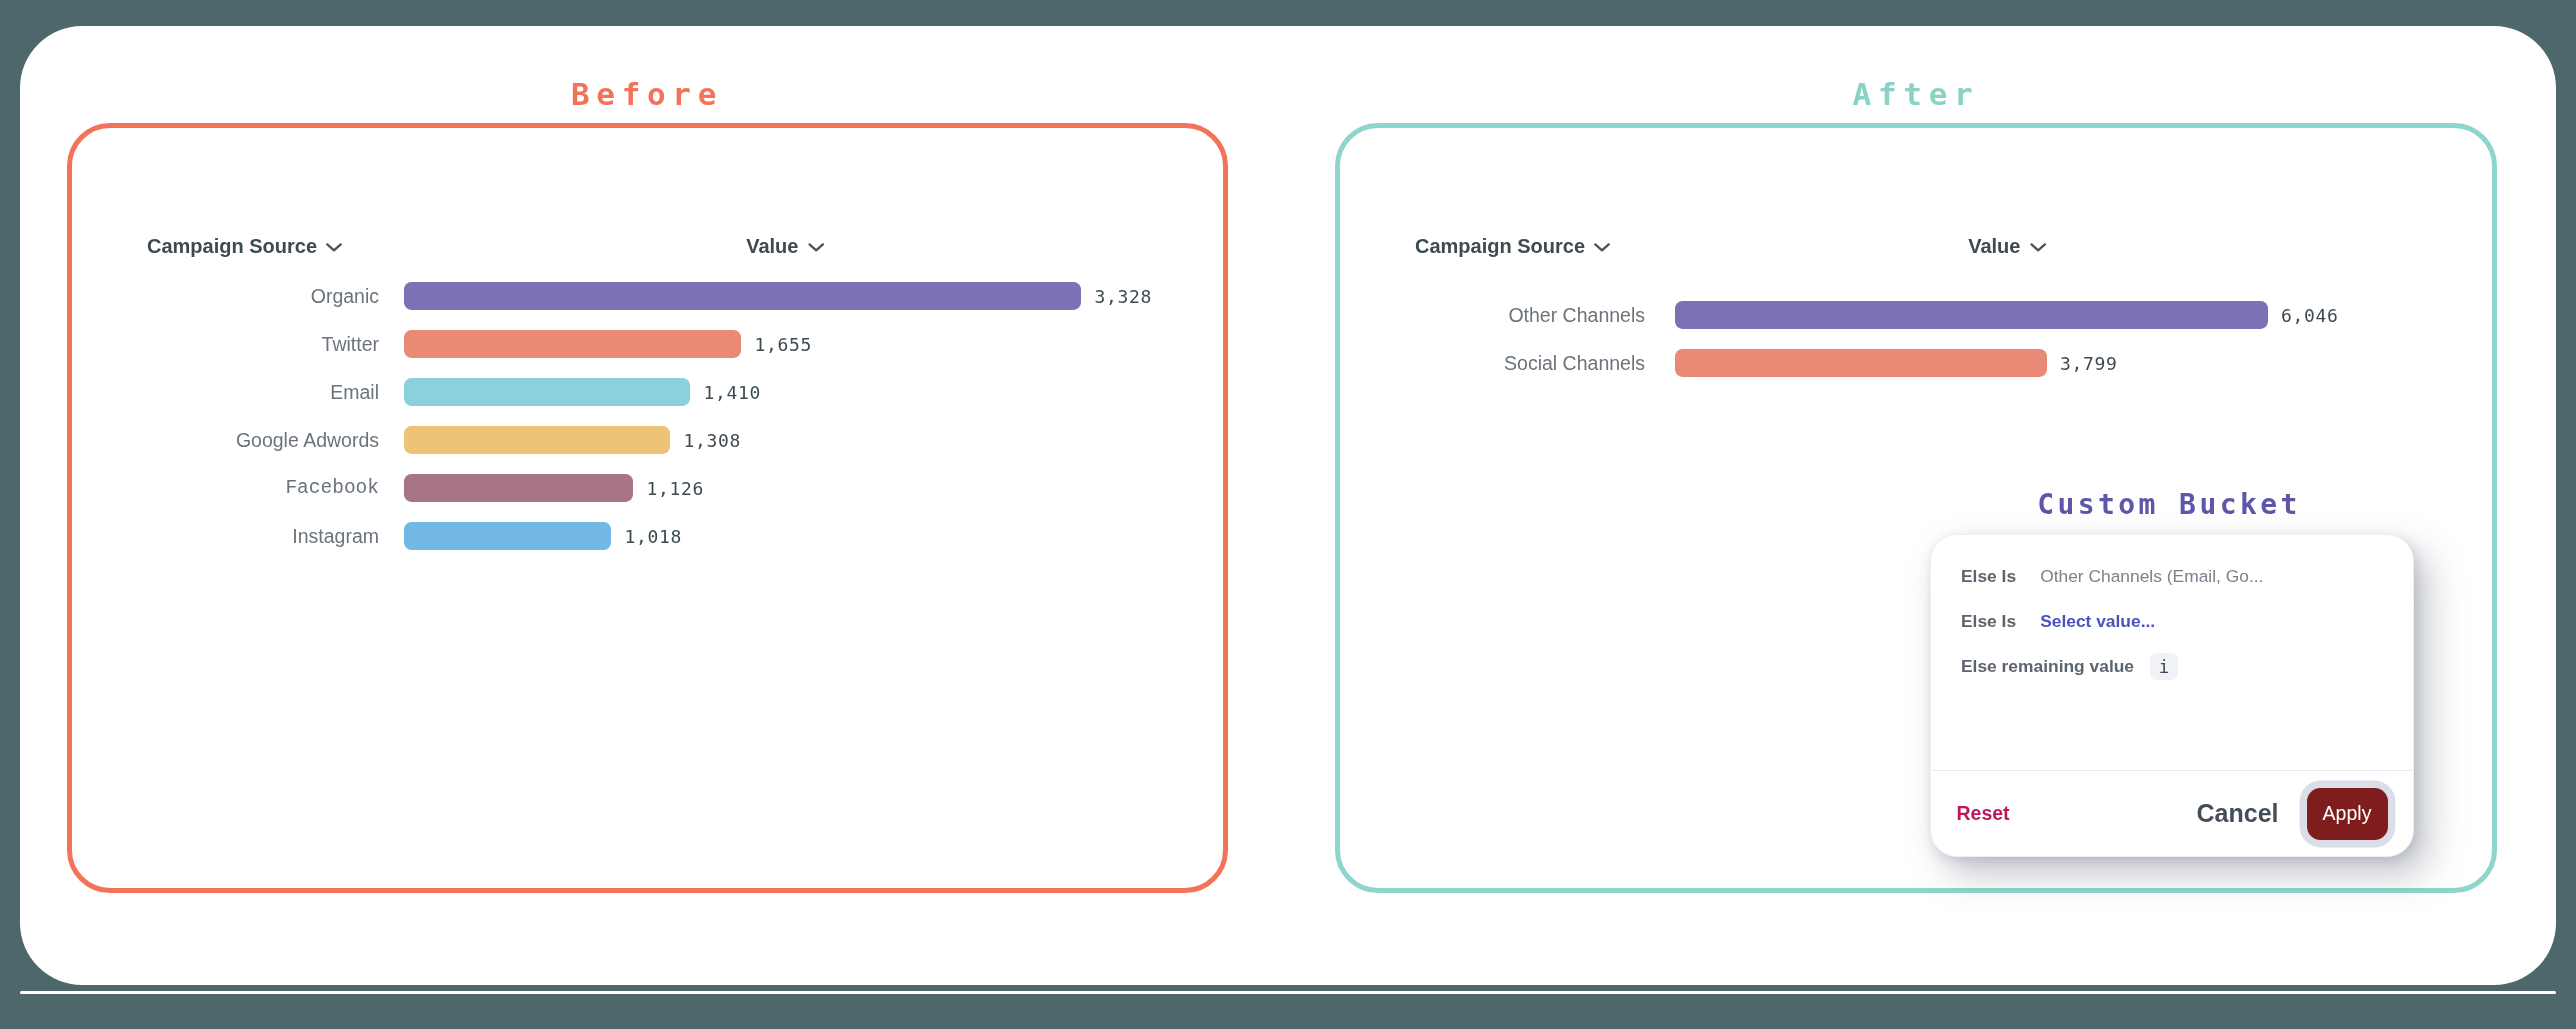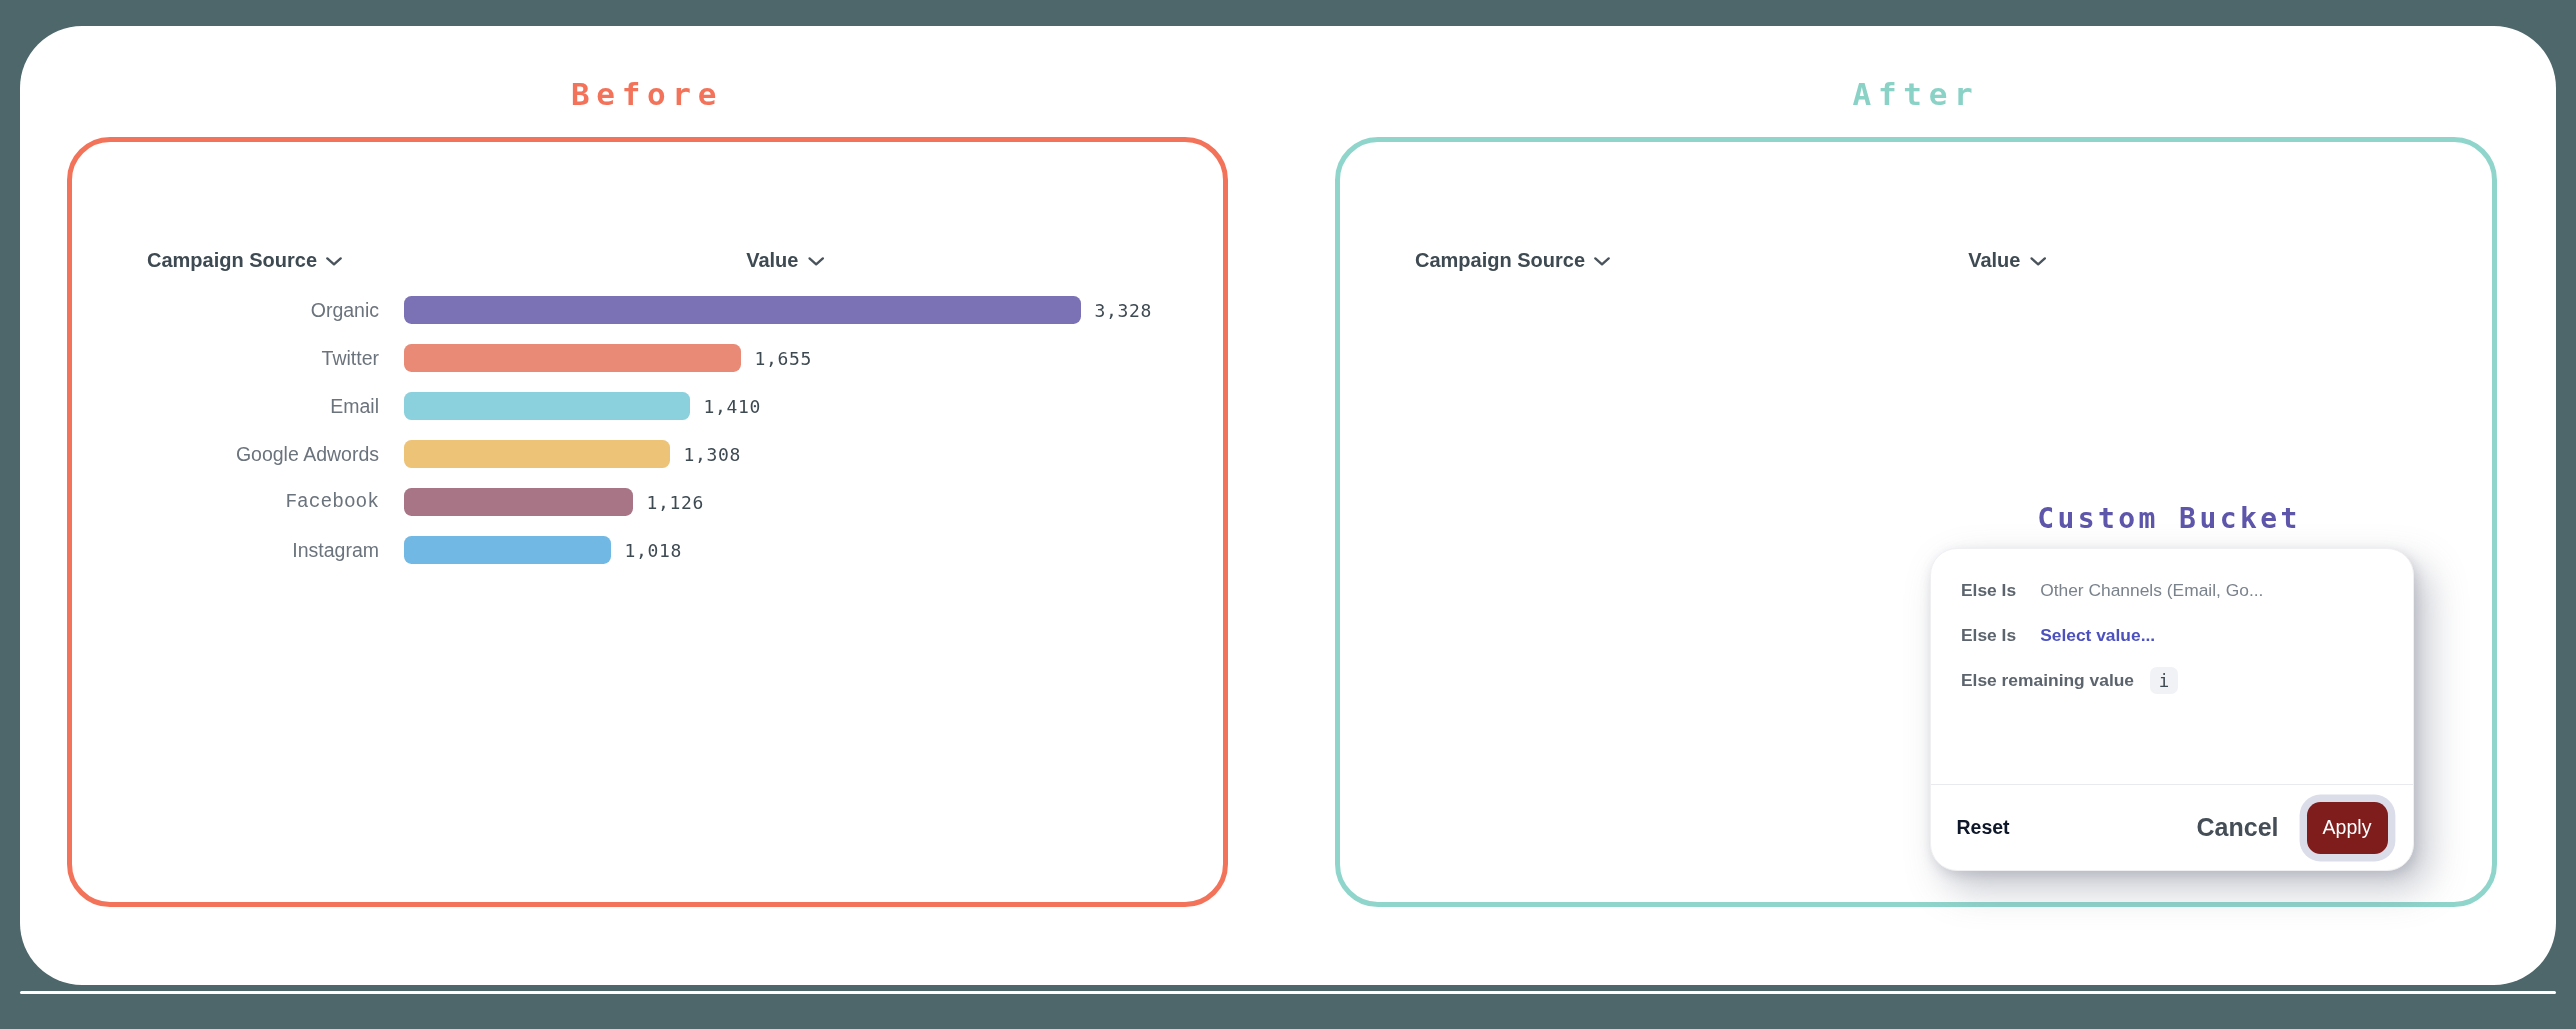--- a/index.html
+++ b/index.html
@@ -16,21 +16,21 @@
     position:absolute;left:20px;top:991px;width:2536px;height:3.4px;
     background:#FFFFFF;border-radius:2px;
   }
   .panel-title{
     position:absolute;top:75px;height:38px;line-height:38px;
     transform:translateX(-50%);
     font-family:"DejaVu Sans Mono", monospace;font-weight:bold;
     font-size:31px;letter-spacing:6.7px;white-space:nowrap;
   }
   .panel{
-    position:absolute;top:137px;height:770px;box-sizing:border-box;
+    position:absolute;top:123px;height:770px;box-sizing:border-box;
     border-radius:43px;background:#FFFFFF;
   }
   .panel.before{left:67px;width:1161px;border:5.4px solid #F3735A;}
   .panel.after{left:1335px;width:1162px;border:5.4px solid #8FD5CC;}
 
   .col-header{
     position:absolute;top:105px;height:27px;display:flex;align-items:center;gap:9.4px;
     font-size:20px;font-weight:bold;color:#3E4A52;white-space:nowrap;
   }
   .col-header .chev{display:inline-flex;margin-top:2.7px;}
@@ -67,21 +67,21 @@
     width:28px;height:27px;border-radius:6.7px;background:#F1F2F5;flex:none;
     display:flex;align-items:center;justify-content:center;
     font-family:"DejaVu Sans Mono", monospace;font-size:17.4px;color:#3E4A52;
     cursor:pointer;
   }
   .popup-divider{position:absolute;left:0;right:0;top:235px;height:1.3px;background:#E9EAEE;}
   .popup-footer{
     position:absolute;left:25.5px;right:25.5px;top:236px;bottom:0;
     display:flex;align-items:center;
   }
-  .reset-link{font-size:19.5px;font-weight:bold;color:#0f172a;cursor:pointer;}
+  .reset-link{font-size:19.5px;font-weight:bold;color:#be185d;cursor:pointer;}
   .footer-spacer{flex:1;}
   .cancel-btn{font-size:25px;font-weight:bold;color:#454E57;margin-right:28px;cursor:pointer;}
   .apply-btn{
     width:81px;height:52px;border:none;border-radius:13.4px;background:#7f1d1d;
     color:#FFFFFF;font-family:"Liberation Sans", sans-serif;font-size:19.5px;
     box-shadow:0 0 0 7.4px #DBDDE9;cursor:pointer;
   }
 </style>
 </head>
 <body>
@@ -153,20 +153,32 @@
     </span>
   </div>
   <div class="col-header val-header" style="left:667px;">
     <span>Value</span>
     <span class="chev">
       <svg width="16" height="9.4" viewBox="0 0 24 14">
           <polyline points="2,2 12,11 22,2" fill="none" stroke="#4A545C" stroke-width="3.5" stroke-linecap="round" stroke-linejoin="round"></polyline>
         </svg>
     </span>
   </div>
+  <div class="rows" style="top:163px;" id="after-rows">
+      <div class="trow">
+        <div class="rlabel" style="width: 305px;">Other Channels</div>
+        <div class="rbar" style="margin-left: 29.5px; width: 593px; background: rgb(123, 114, 182);"></div>
+        <div class="rvalue">6,046</div>
+      </div>
+      <div class="trow">
+        <div class="rlabel" style="width: 305px;">Social Channels</div>
+        <div class="rbar" style="margin-left: 29.5px; width: 372px; background: rgb(232, 138, 118);"></div>
+        <div class="rvalue">3,799</div>
+      </div>
+    </div>
 
   <div class="bucket-title">Custom Bucket</div>
 
   <div class="popup">
     <div class="popup-rows" id="bucket-rows">
         <div class="prow">
           <span class="plabel">Else Is</span>
           <span class="pvalue">Other Channels (Email, Go...</span>
         </div>
         <div class="prow">

